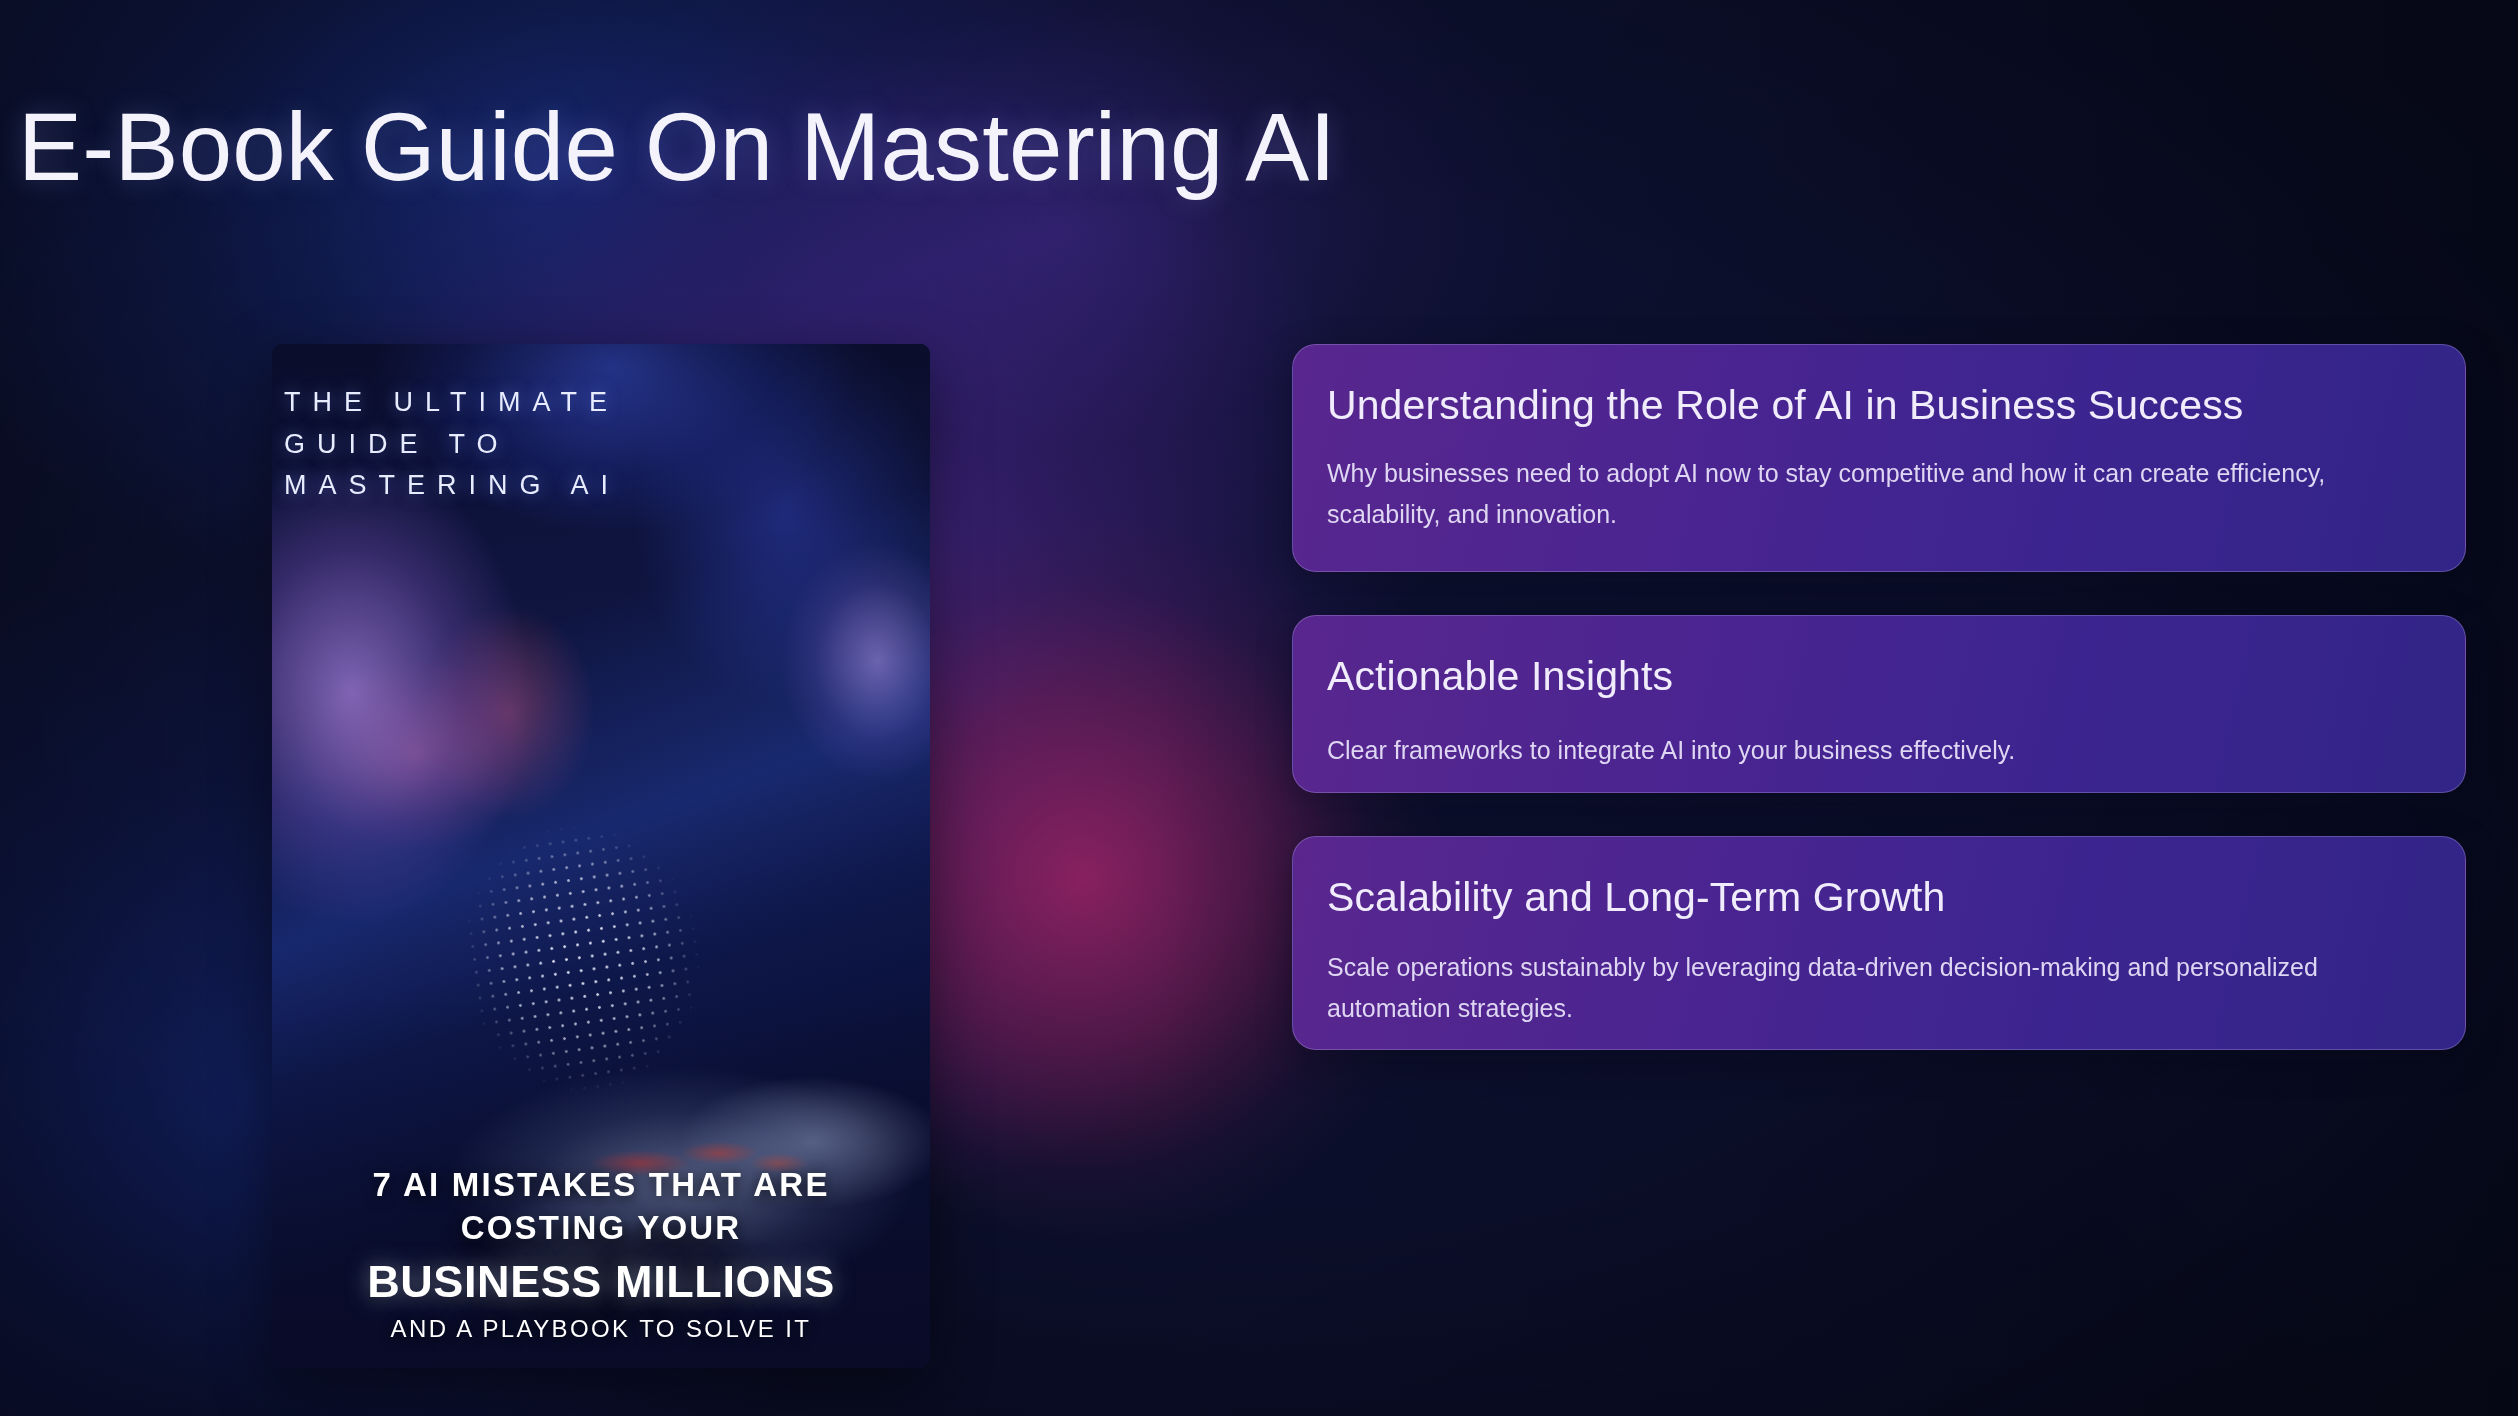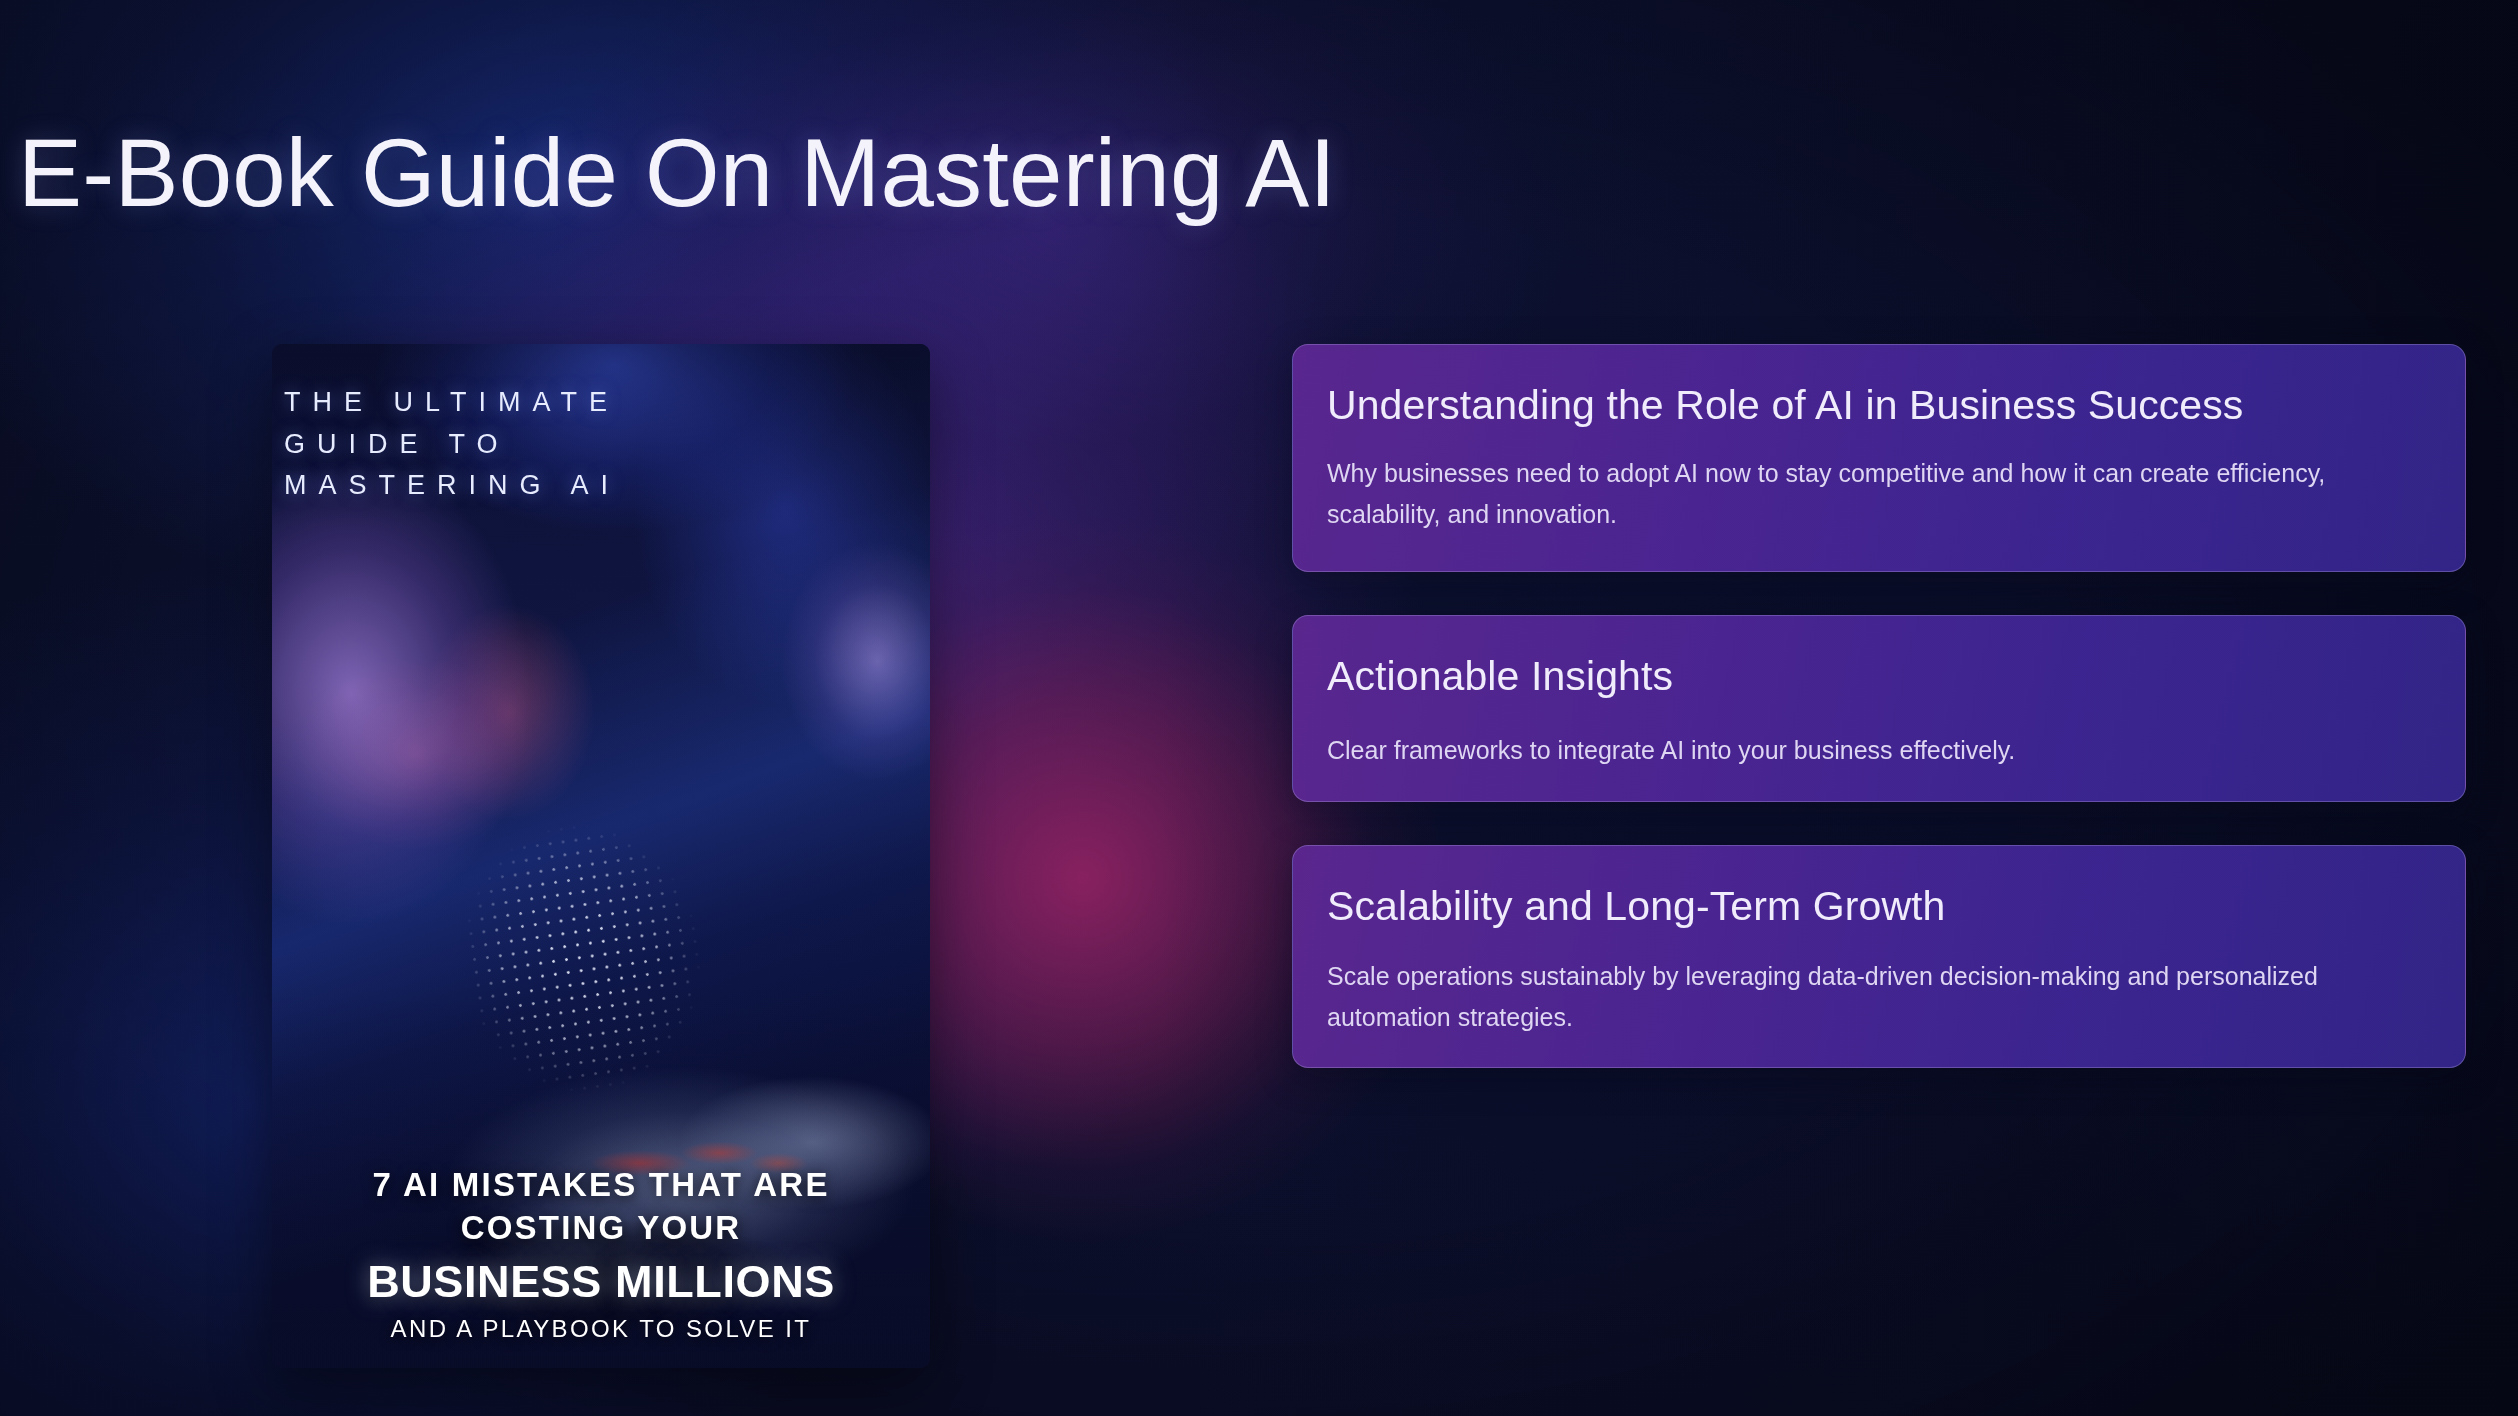--- a/index.html
+++ b/index.html
@@ -71,21 +71,21 @@
   
   .bg-vignette {
     background: radial-gradient(ellipse 1500px 980px at 50% 50%,
         rgba(0,0,0,0) 50%, rgba(0,0,0,0.38) 100%);
   }
 
   
   .page-title {
     position: absolute;
     left: 18px;
-    top: 118px;
+    top: 92px;
     font-size: 96px;
     font-weight: 300;
     letter-spacing: 0.2px;
     color: #f4f3fb;
     white-space: nowrap;
     text-shadow: 0 0 26px rgba(150,160,255,0.28);
   }
 
   
   .book-cover {
@@ -229,30 +229,30 @@
 
   
   .cards {
     position: absolute;
     left: 1292px;
     top: 344px;
     width: 1174px;
   }
   .card {
     position: relative;
-    border-radius: 16px;
+    border-radius: 24px;
     border: 1px solid rgba(186,170,230,0.32);
     background:
       linear-gradient(103deg,
         rgba(92,40,146,0.96) 0%,
         rgba(78,38,150,0.96) 34%,
         rgba(62,38,148,0.96) 66%,
         rgba(52,38,140,0.96) 100%);
     box-shadow: 0 10px 34px rgba(6,6,24,0.35);
-    padding: 34px 34px 30px 34px;
+    padding: 34px 34px 21px 34px;
     margin-bottom: 43px;
   }
   .card:last-child { margin-bottom: 0; }
   .card-1 { min-height: 228px; }
   .card-2 { min-height: 153px; }
   .card-3 { min-height: 203px; }
 
   .card-title {
     font-size: 41px;
     font-weight: 400;

